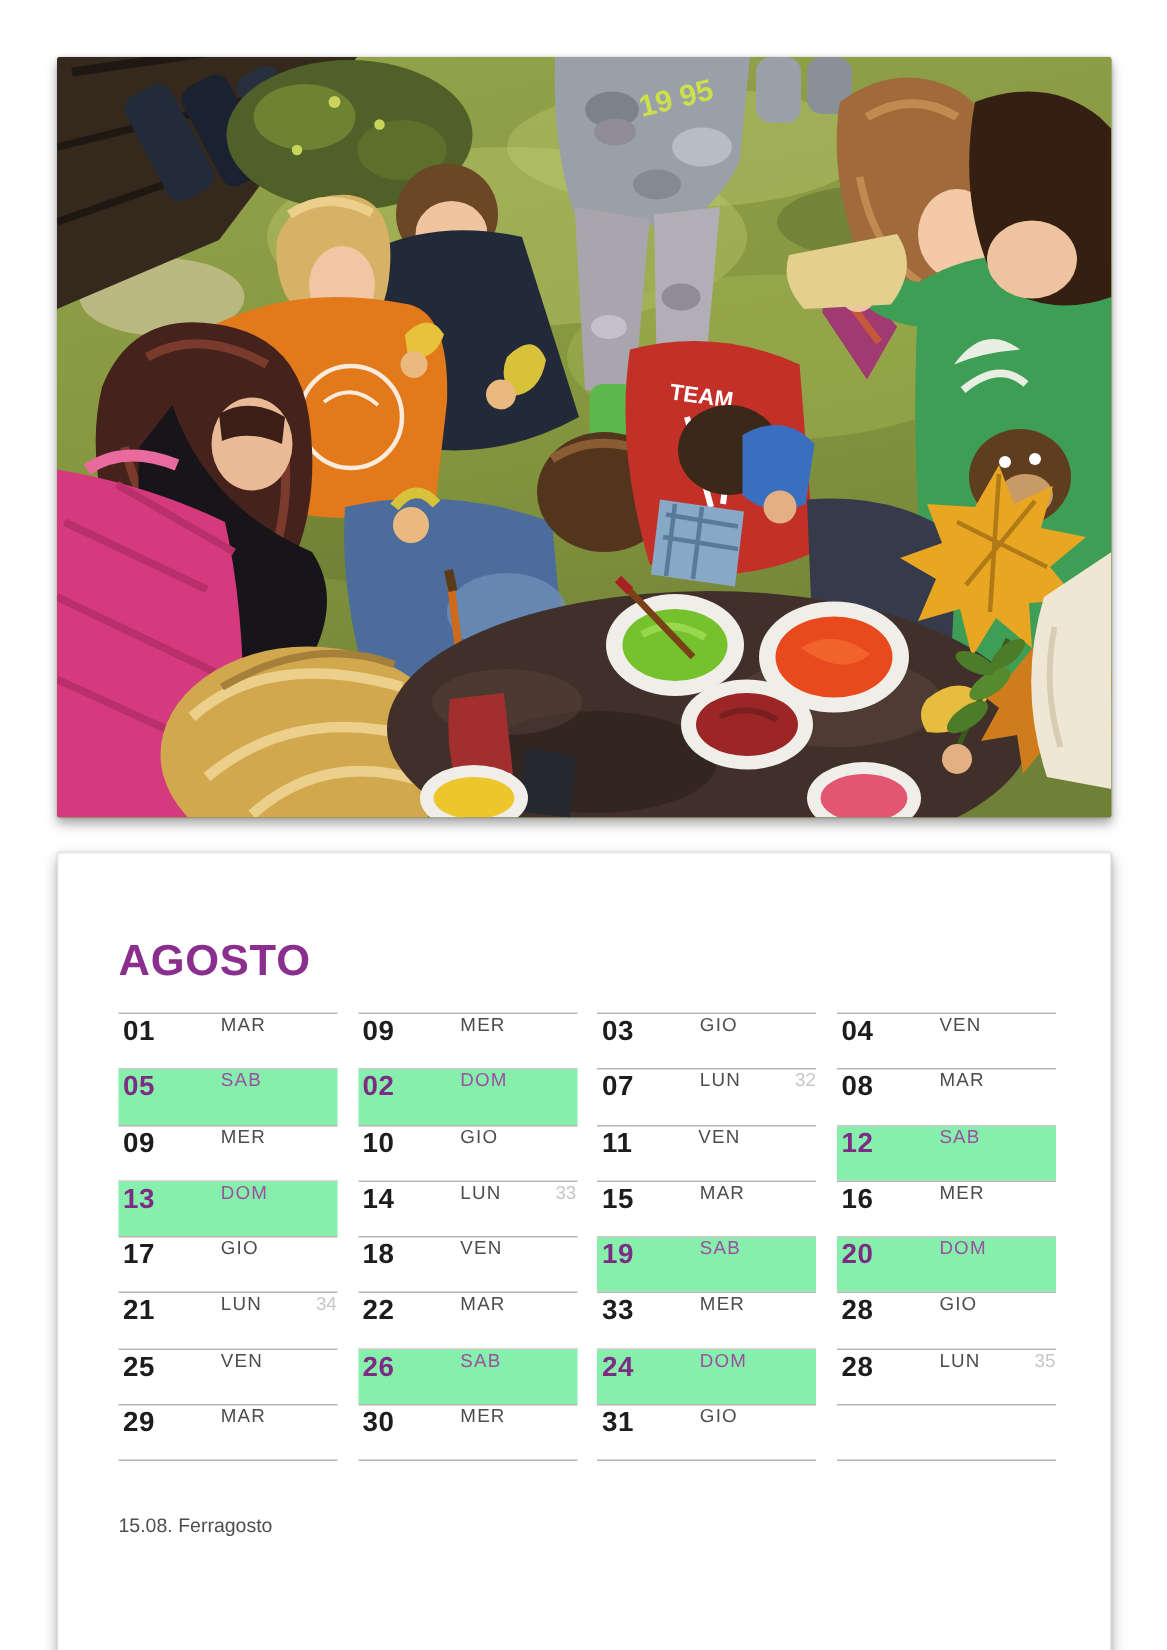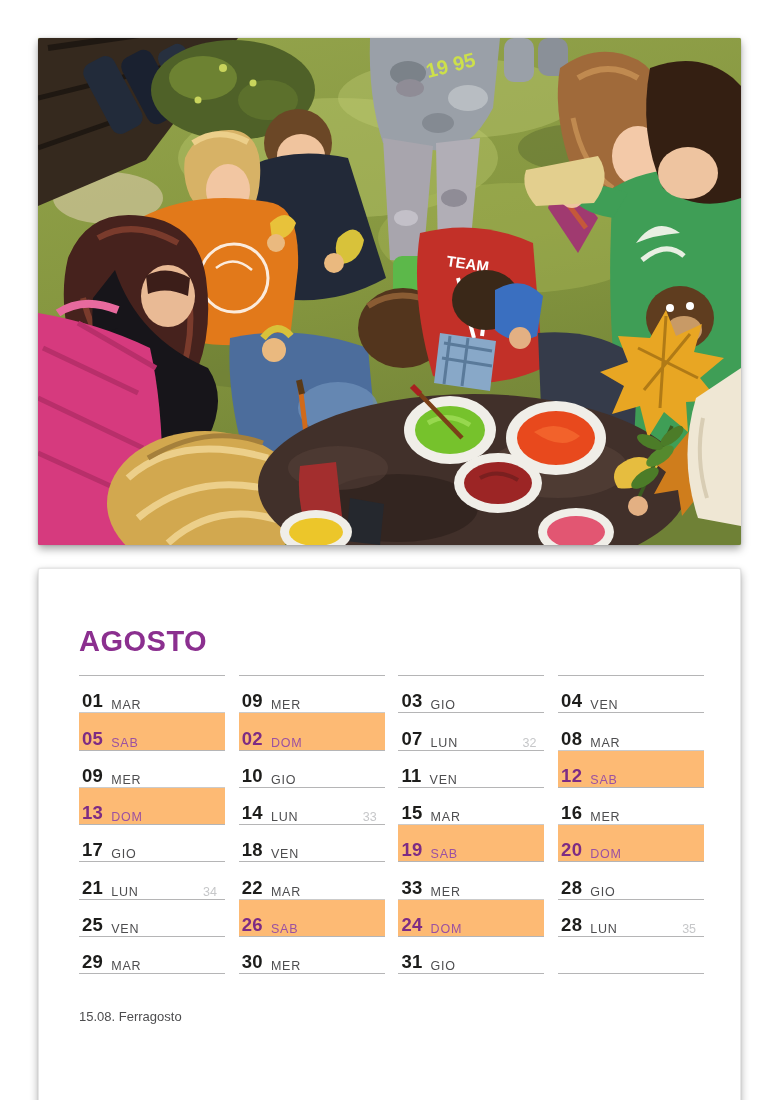--- a/index.html
+++ b/index.html
@@ -13,26 +13,26 @@
   
   .calendar-card{position:absolute;left:38px;top:568px;width:703px;height:566px;
                  background:#ffffff;border:1px solid #e6e6e6;border-radius:2px;
                  box-shadow:0 4px 9px rgba(0,0,0,0.32), 0 0 2px rgba(0,0,0,0.12);
                  box-sizing:border-box;}
   .month-title{position:absolute;left:40px;top:58px;font-size:29px;font-weight:700;
                letter-spacing:0.5px;color:#8b2f8f;line-height:1;}
   .grid{position:absolute;left:40px;top:106px;display:grid;
         grid-template-columns:repeat(4,146px);column-gap:13.7px;
         grid-template-rows:repeat(8,37.25px) 1px;}
-  .cell{border-top:1px solid #b5b5b6;display:flex;align-items:flex-end;
-        padding-left:3px;box-sizing:border-box;overflow:hidden;}
+  .cell{border-top:1px solid #b5b5b6;display:flex;align-items:flex-start;
+        padding-left:3px;box-sizing:border-box;overflow:hidden;gap:36px;}
   .cell .num{font-size:18.5px;font-weight:700;color:#1d1d1b;letter-spacing:0.3px;}
   .cell .day{font-size:12.5px;color:#4d4d4f;margin-left:8px;letter-spacing:0.8px;}
   .cell .week{font-size:12.5px;color:#c6c7c9;margin-left:auto;padding-right:8px;}
-  .cell.hl{background:#fdba74;border-top-color:#cbcbcb;}
+  .cell.hl{background:#86efac;border-top-color:#cbcbcb;}
   .cell.hl .num{color:#7d2b84;}
   .cell.hl .day{color:#9b51a1;}
   .cap{border-top:1px solid #b5b5b6;height:0;}
   .footnote{position:absolute;left:40px;top:440px;font-size:13px;color:#4d4d4f;}
 </style>
 </head>
 <body>
 
 <div class="page">
 

